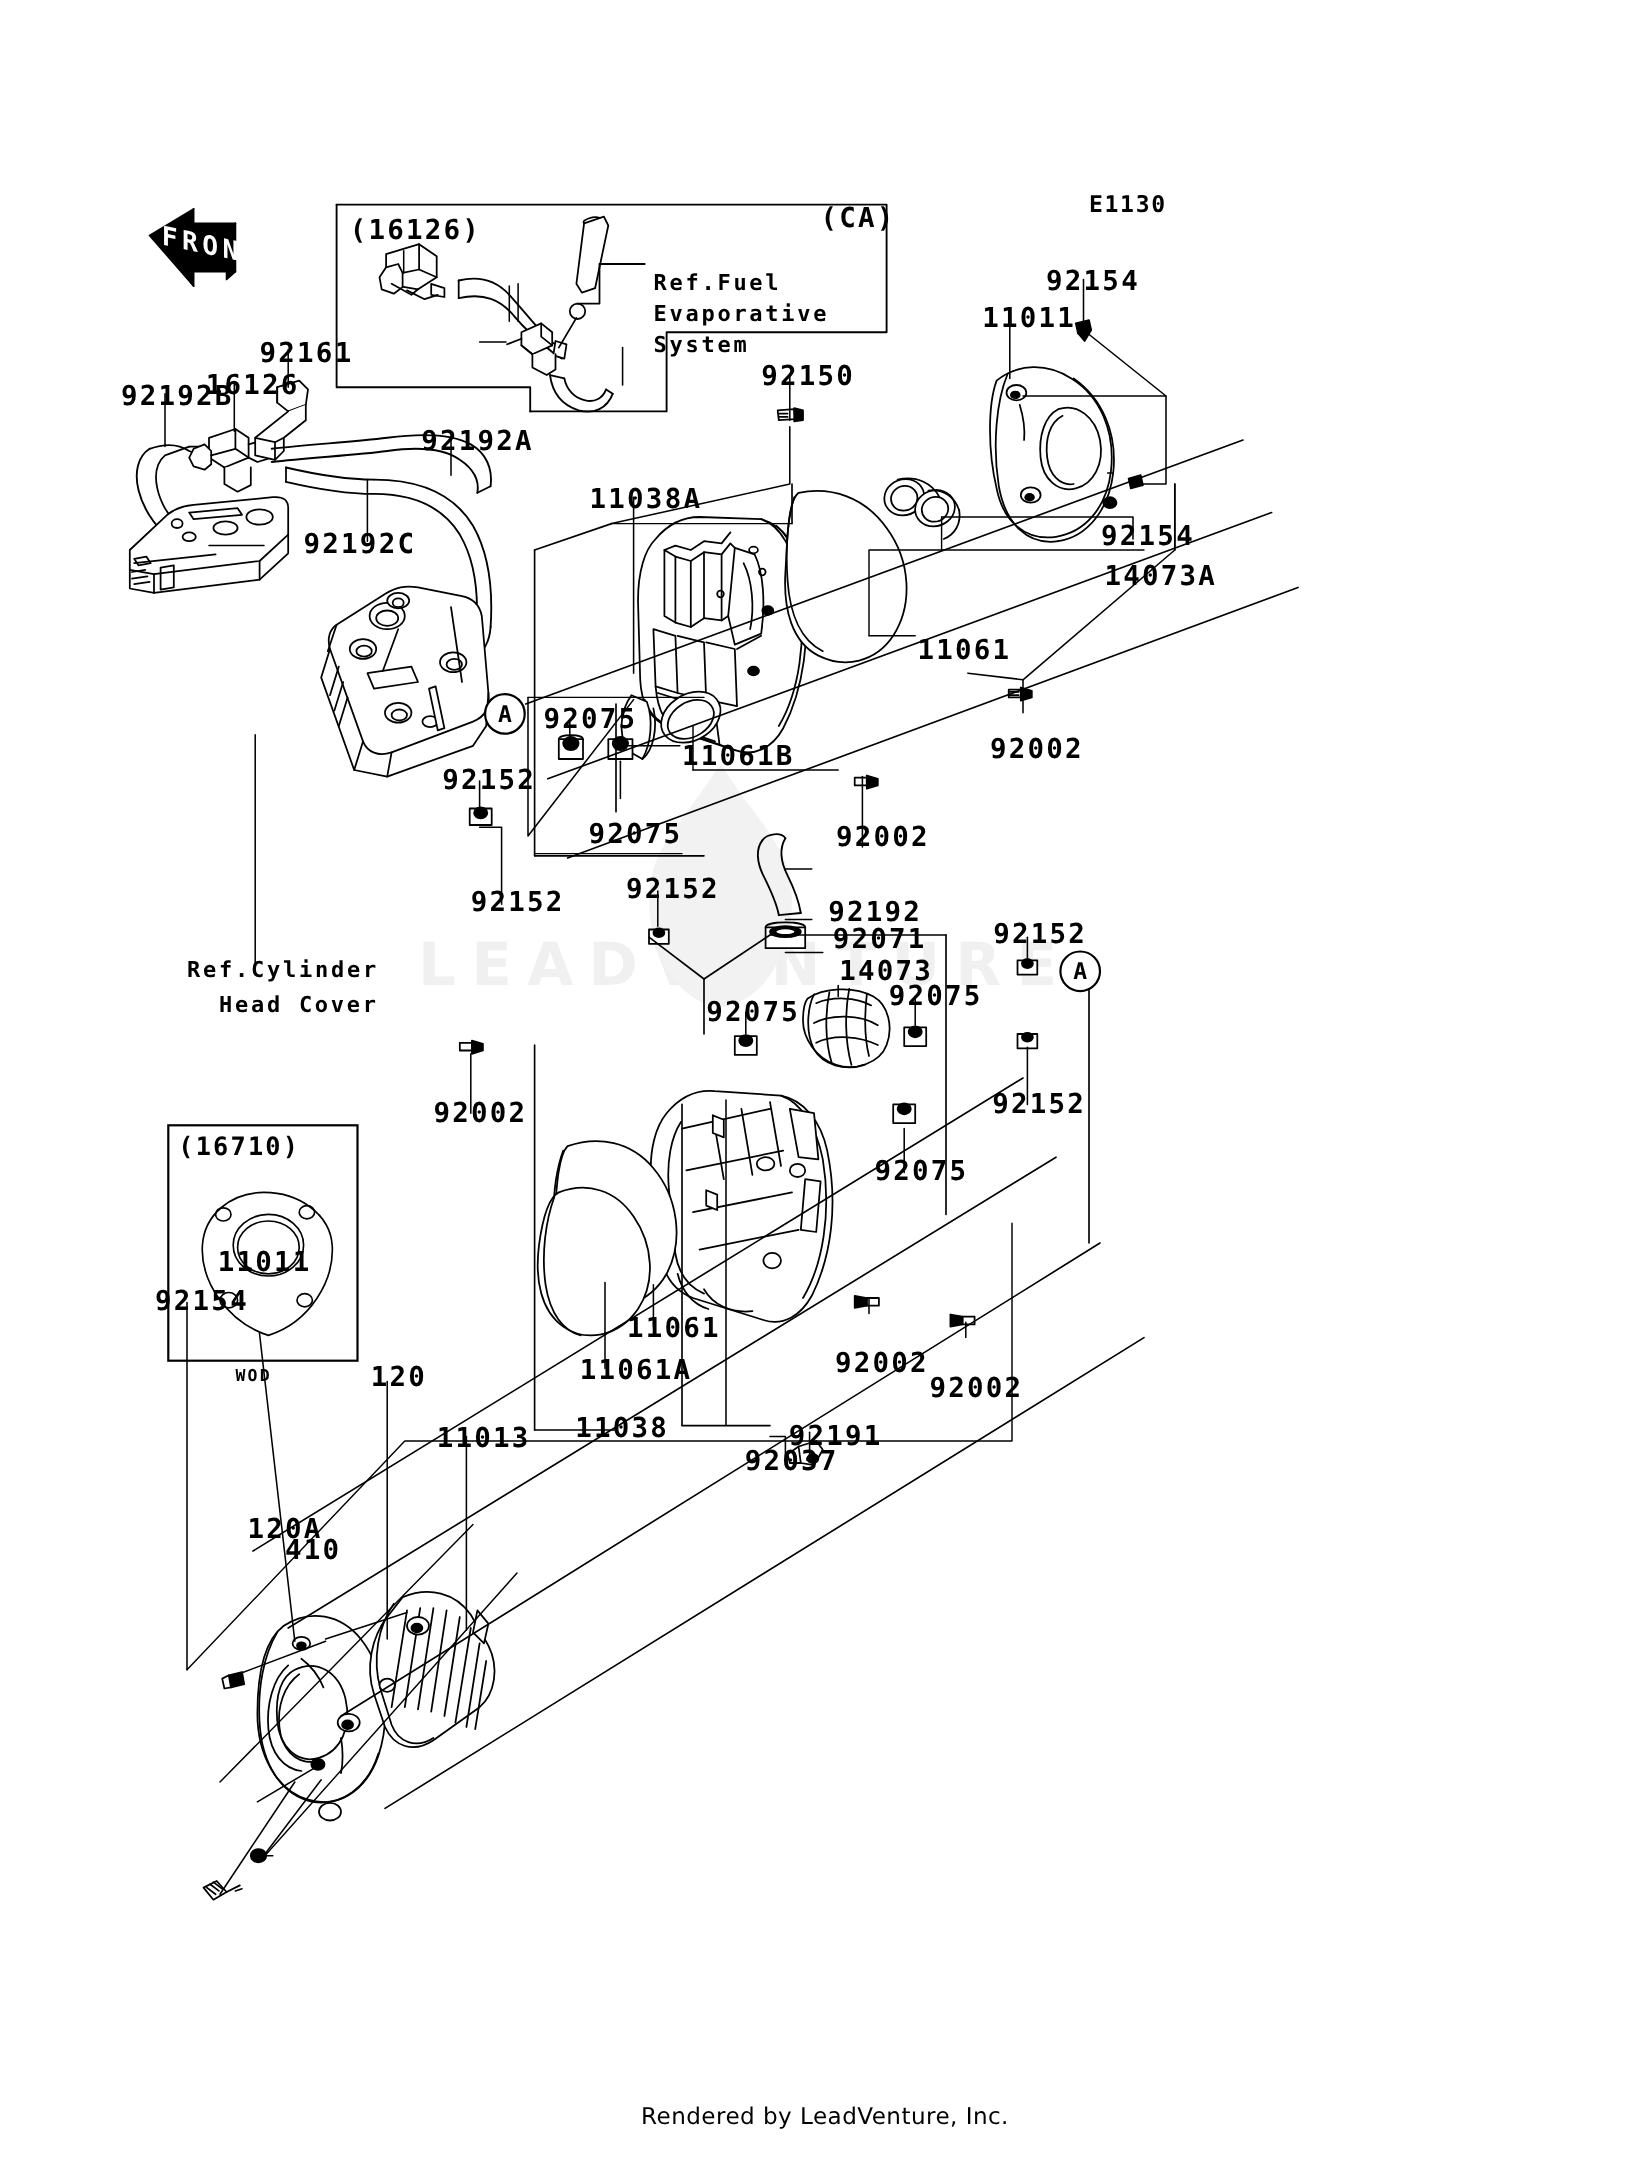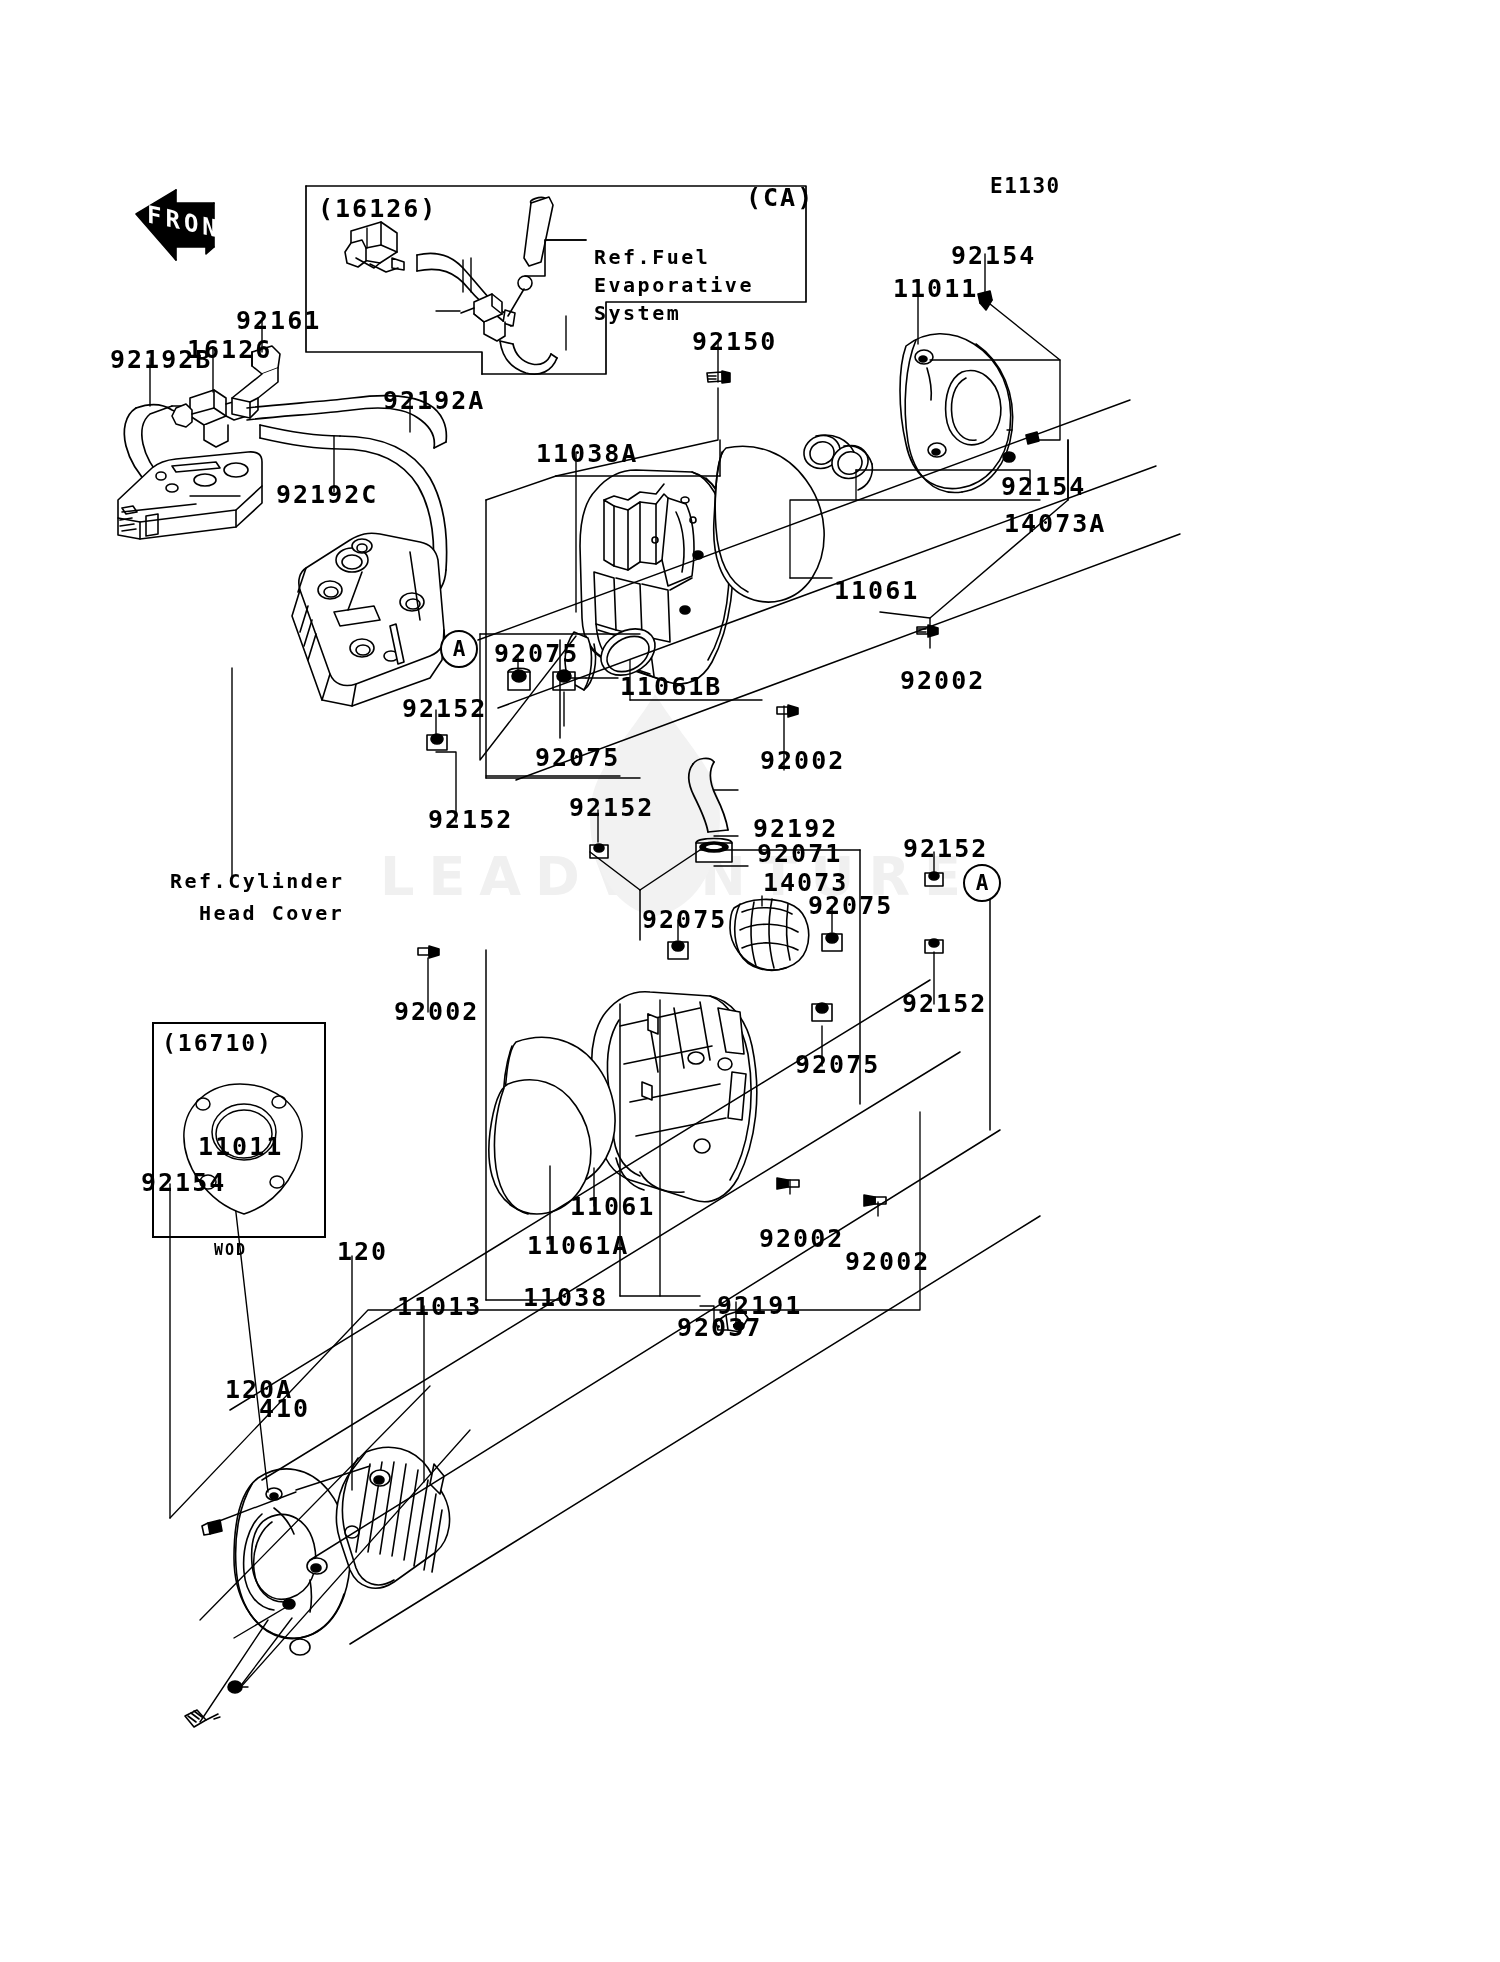--- a/index.html
+++ b/index.html
@@ -604,13 +604,14 @@
       <div class="lbl pn" style="left: 337px; top: 1235px;">120</div>
       <div class="lbl pn" style="left: 397px; top: 1290px;">11013</div>
       <div class="lbl pn" style="left: 259px; top: 1345px; margin-top: 47px;">410</div>
       <div class="lbl pn" style="left: 225px; top: 1373px;">120A</div>
       <div class="lbl pn" style="left: 759px; top: 1222px;">92002</div>
       <div class="lbl pn" style="left: 845px; top: 1245px;">92002</div>
       <div class="lbl pn" style="left: 717px; top: 1289px;">92191</div>
       <div class="lbl pn" style="left: 677px; top: 1311px;">92037</div>
     </div>
 
+  <div class="footer">Rendered by LeadVenture, Inc.</div>
 </div>
 
 </body></html>

